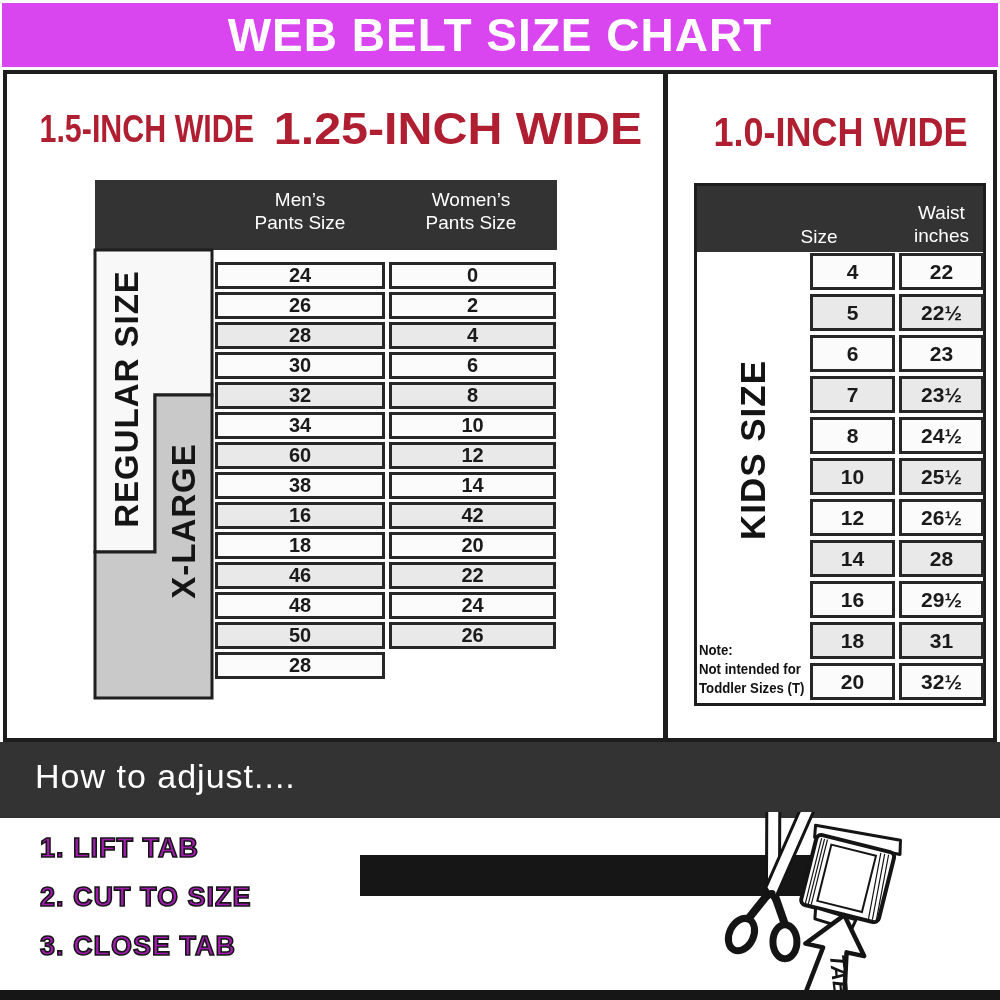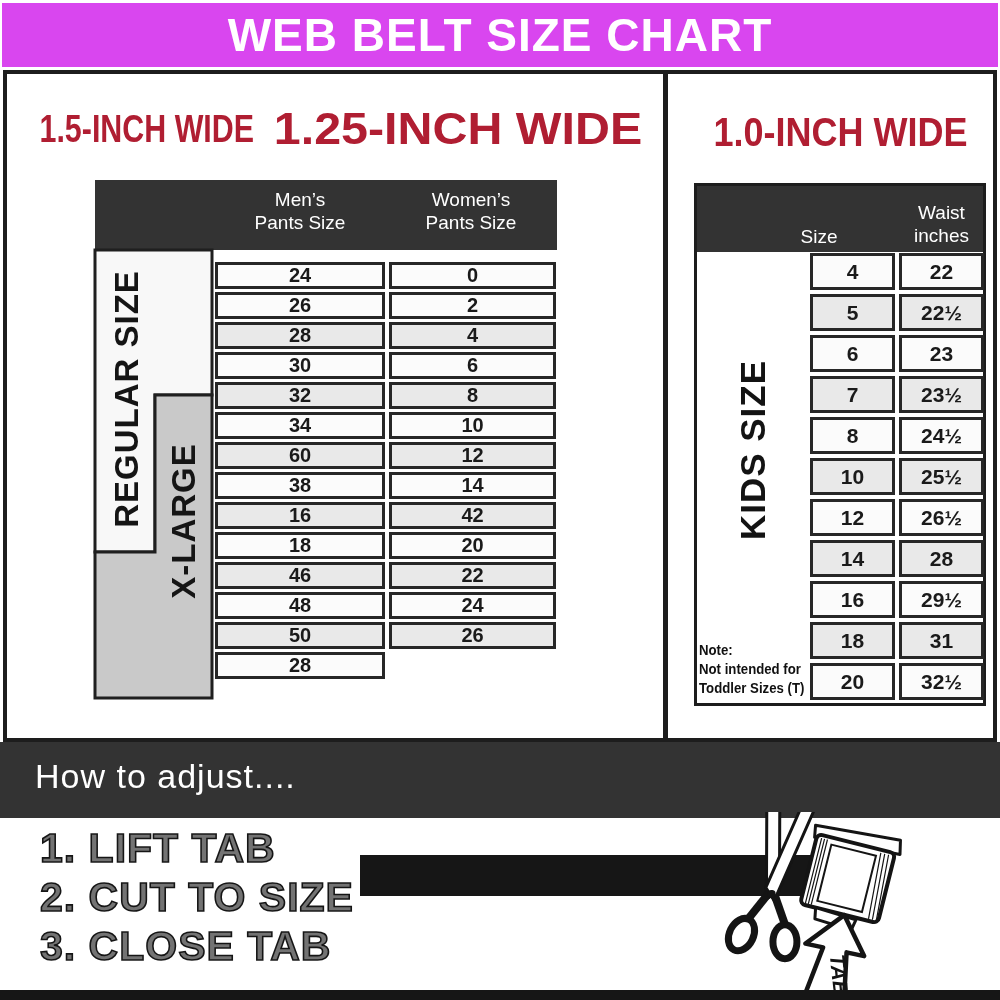--- a/index.html
+++ b/index.html
@@ -51,21 +51,21 @@
   .kids-label{left:615px;top:428px;width:280px;height:44px;transform:rotate(-90deg);
     font-size:35px;font-weight:bold;text-align:center;color:#131313;letter-spacing:1px;}
   .note{left:699px;top:640px;width:132px;font-size:15px;font-weight:bold;line-height:19px;color:#111111;
     transform:scaleX(.88);transform-origin:left top;}
   .note div{white-space:nowrap;}
 
   
   .adjust-bar{left:0;top:742px;width:1000px;height:76px;background:#333333;}
   .adjust-label{left:35px;top:757px;font-size:34px;font-weight:normal;color:#ffffff;letter-spacing:1px;white-space:nowrap;}
   .steps{left:40px;top:824px;}
-  .step{font-size:41px;font-weight:bold;color:#737373;line-height:49px;white-space:nowrap;
+  .step{font-size:27px;font-weight:bold;color:#a21caf;line-height:49px;white-space:nowrap;
     letter-spacing:1px;-webkit-text-stroke:1.6px #151515;}
   .belt-svg{left:356px;top:812px;}
   .bottom-strip{left:0;top:990px;width:1000px;height:10px;background:#161616;}
 
   svg text{font-family:"Liberation Sans", sans-serif;}
 </style>
 </head>
 <body>
 
 <div class="abs top-bar">

